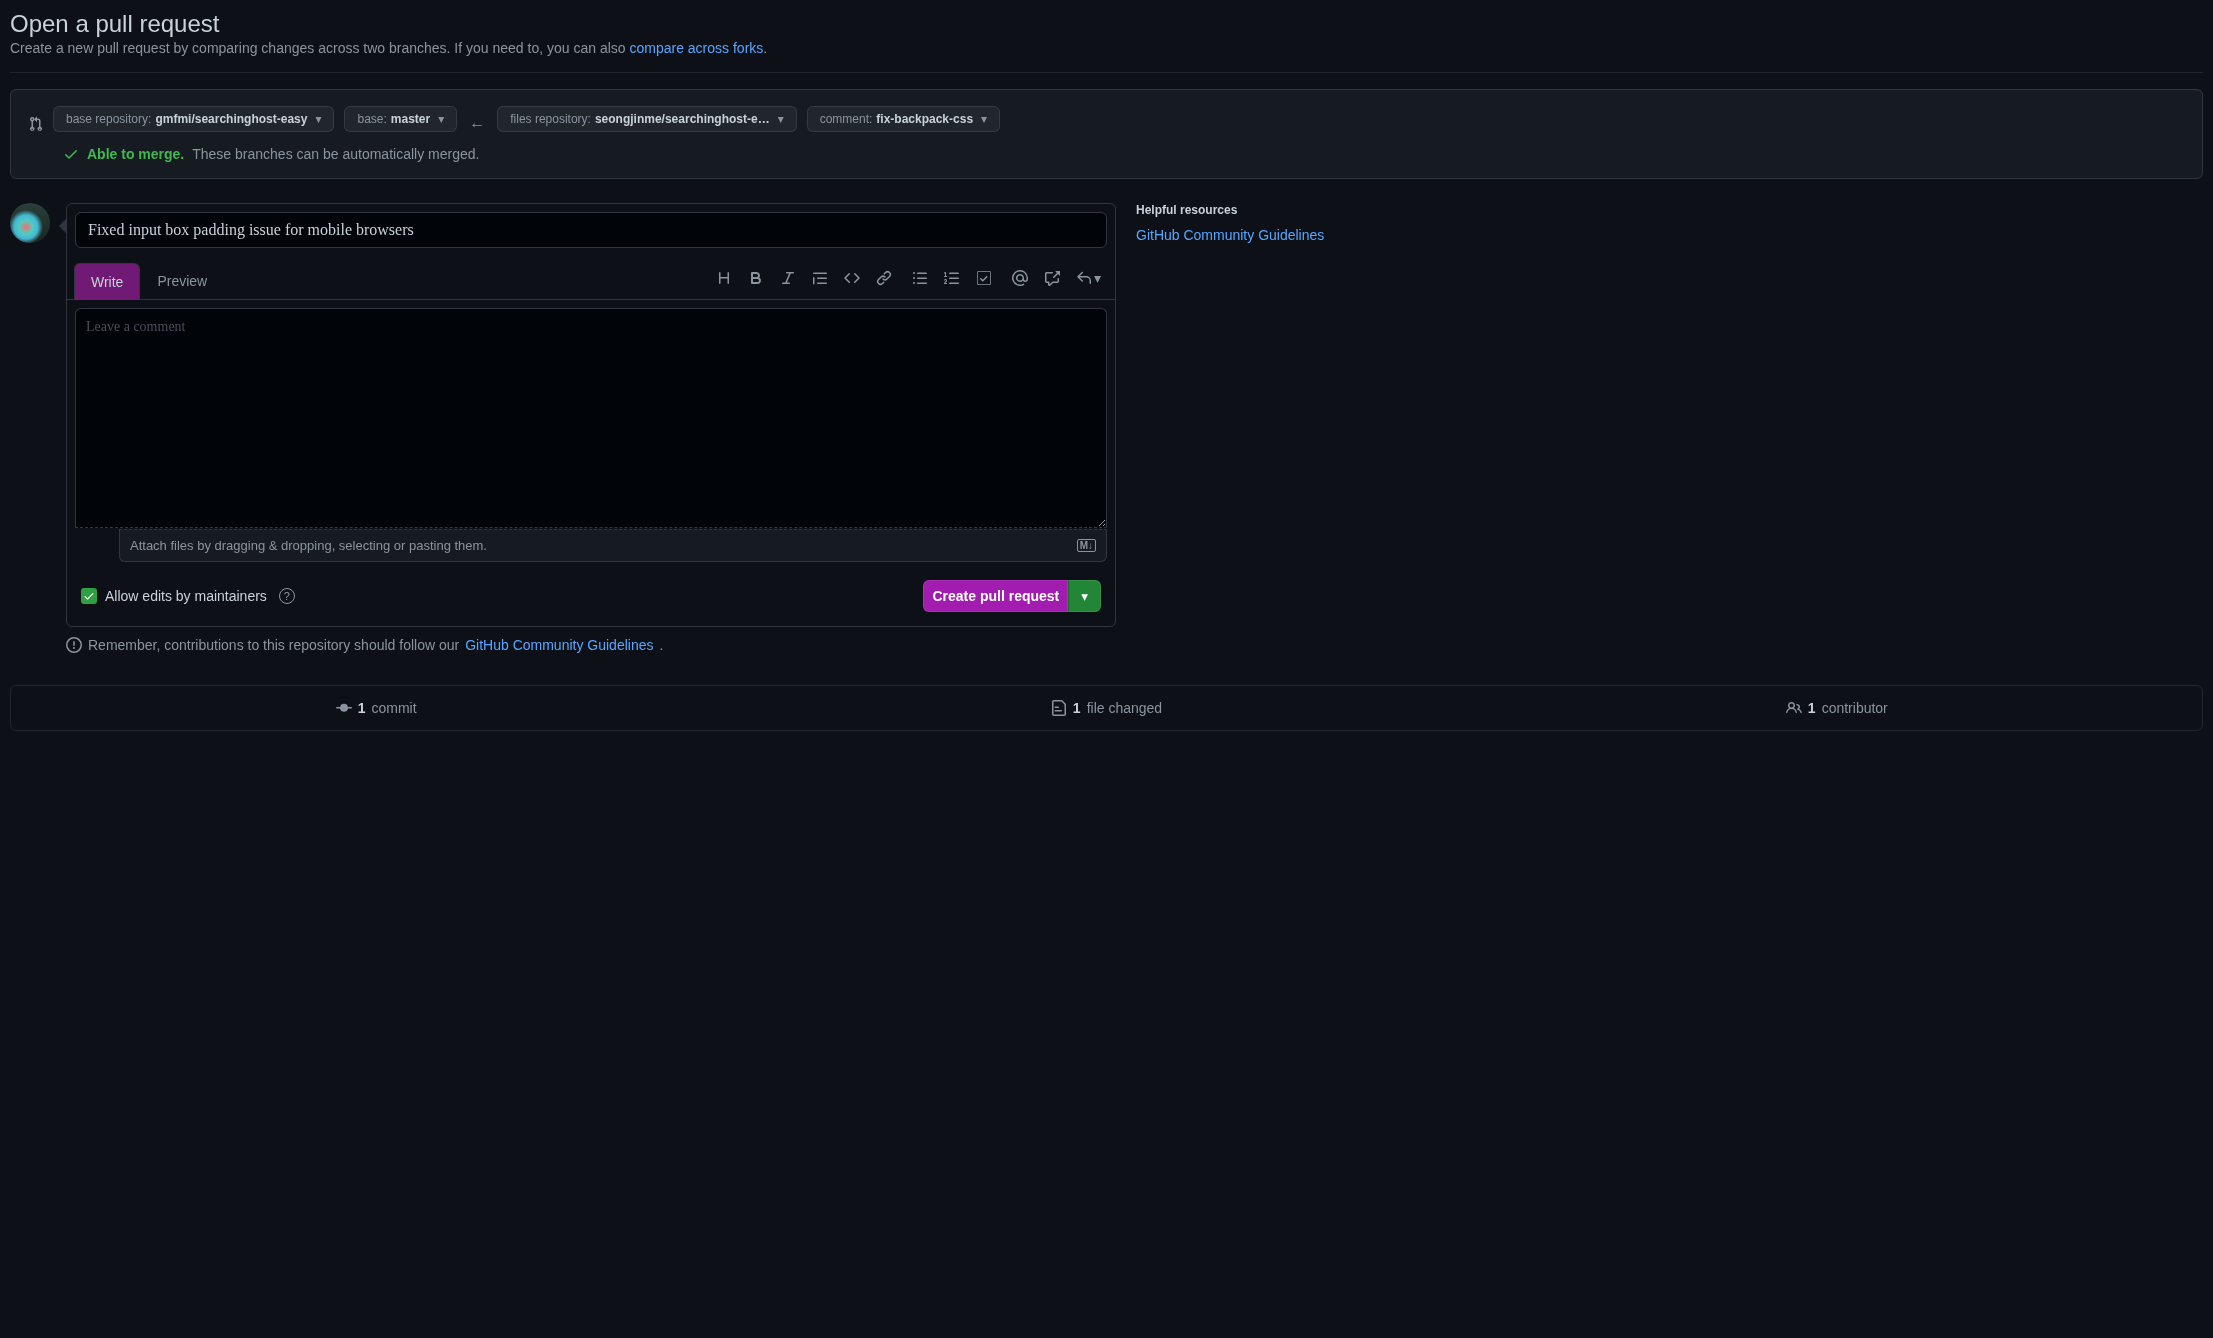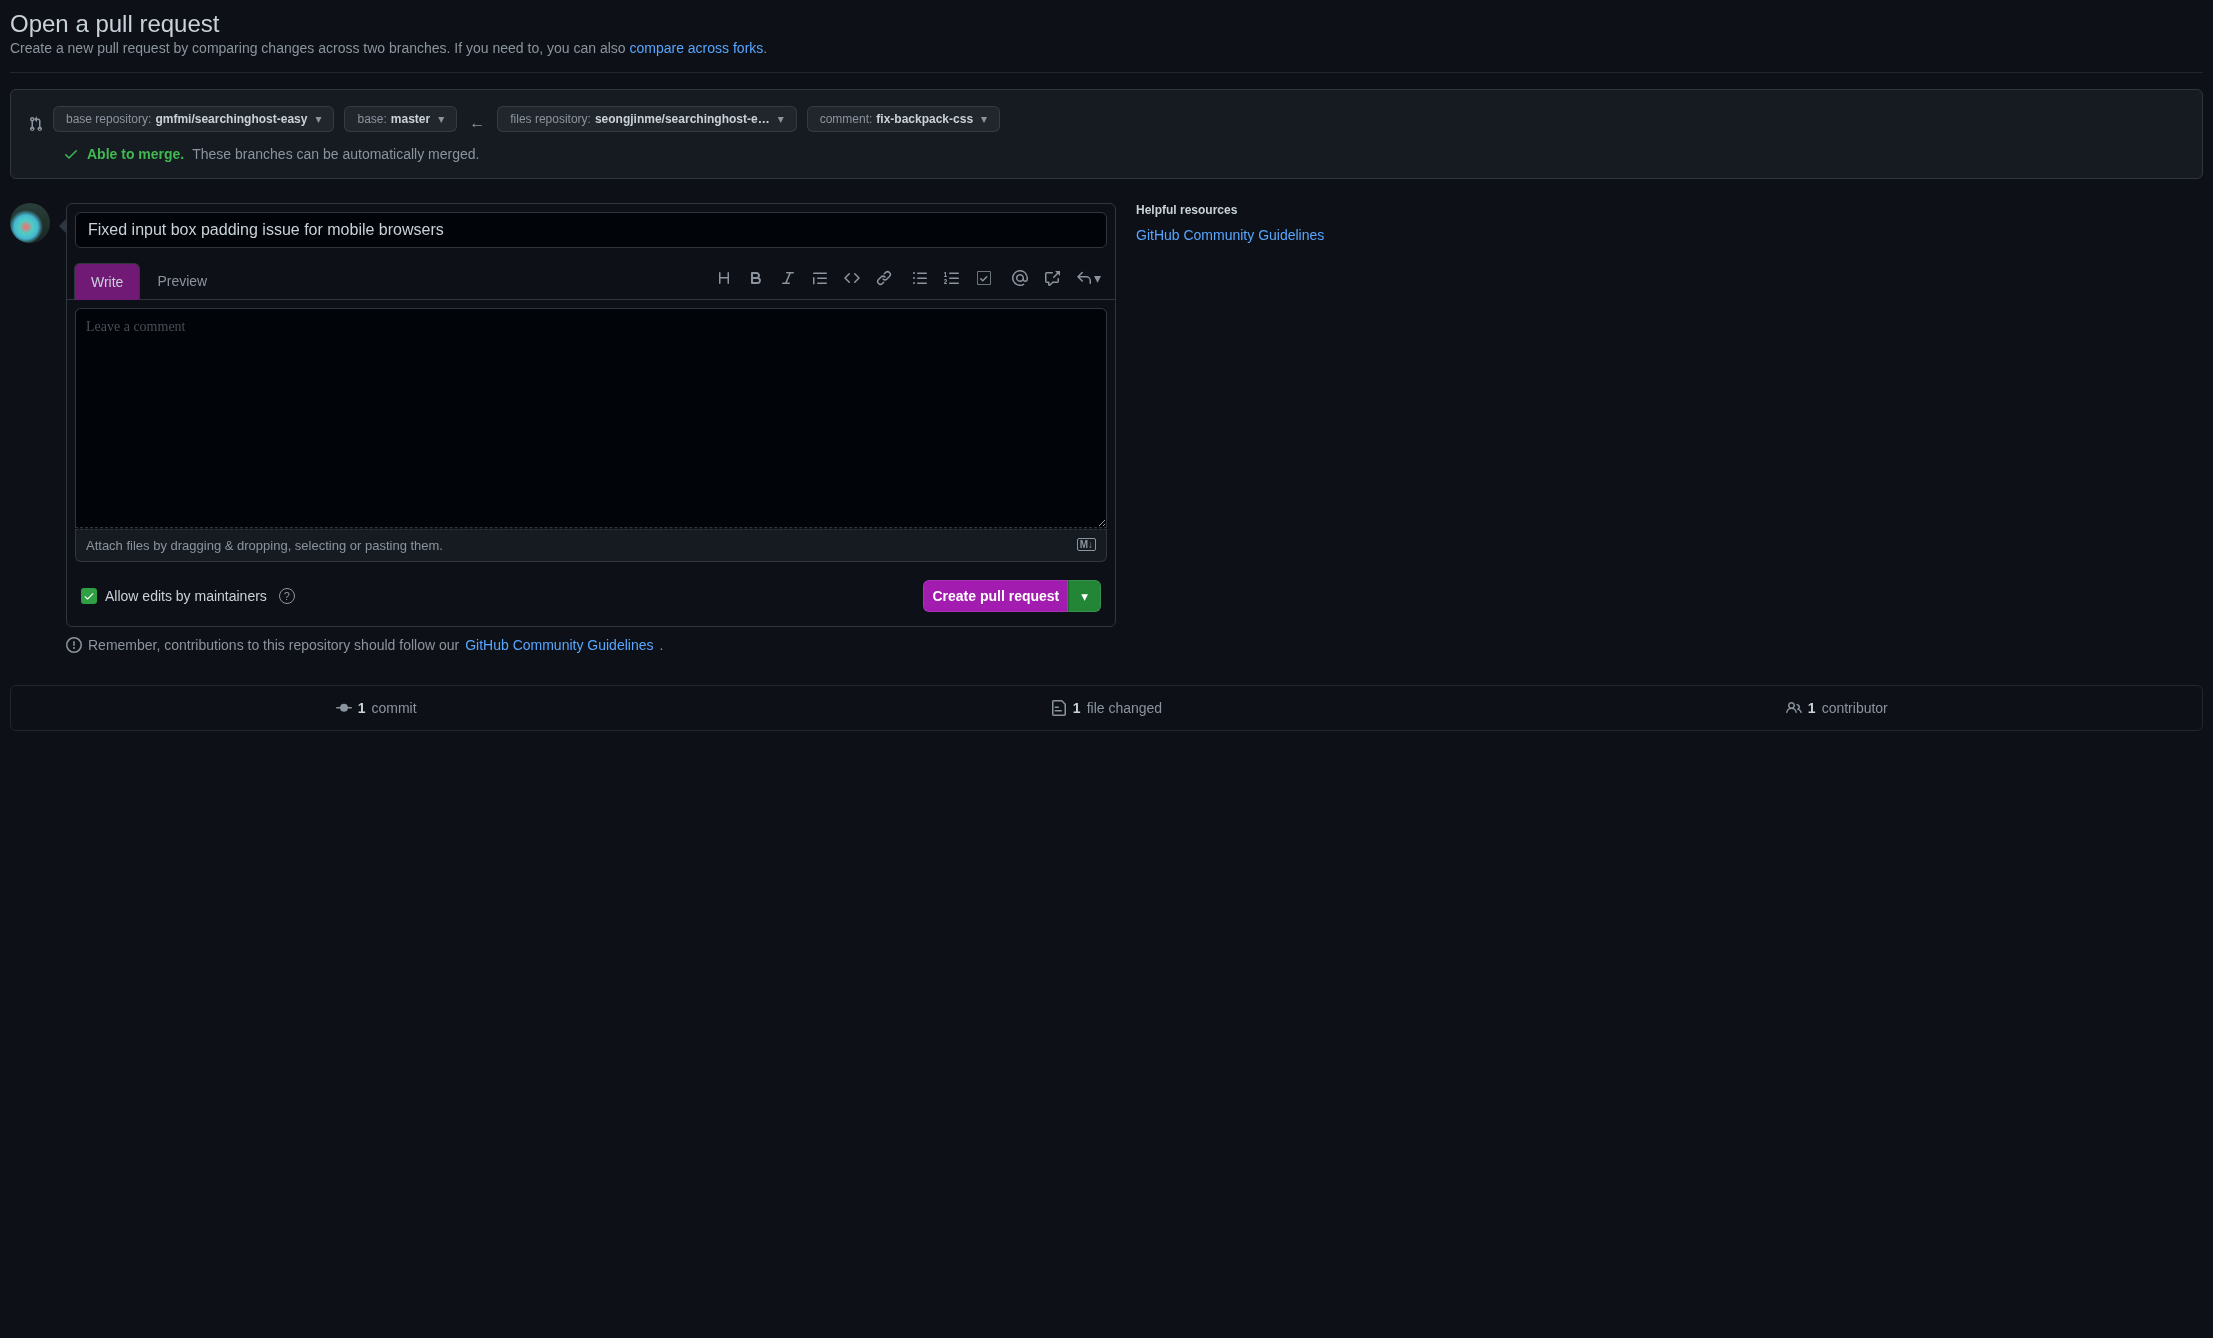--- a/index.html
+++ b/index.html
@@ -85,20 +85,21 @@
   }
   .title-input {
     margin: 8px;
     width: calc(100% - 16px);
     background: #010409;
     border: 1px solid #30363d;
     border-radius: 6px;
     color: #c9d1d9;
     font-size: 16px;
     padding: 8px 12px;
+    font-family: Liberation Serif, serif;
   }
   .tab-row {
     display:flex; align-items:center; justify-content:space-between;
     padding: 0 8px;
   }
   .tabs { display:flex; align-items:flex-end; margin-top:6px; margin-left:-1px; }
   .tab {
     padding: 10px 16px;
     color: #8b949e;
     font-size:14px;
@@ -140,22 +141,23 @@
   .attach-hint {
     background:#161b22;
     border:1px solid #30363d;
     border-top: 1px dashed #30363d;
     border-radius: 0 0 6px 6px;
     padding: 8px 10px;
     color:#8b949e;
     font-size:13px;
     display:flex;
     justify-content:space-between;
-    align-items:flex-start;
+    align-items:center;
     margin-top:-2px;
+    margin-left:44px;
   }
   .md-icon { font-size:10px; font-weight:700; border:1px solid #8b949e; padding:0 2px; border-radius:2px; color:#8b949e; }
 
   .actions-row {
     display:flex; justify-content:space-between; align-items:center;
     padding: 10px 14px 14px;
   }
   .allow-edits { display:flex; align-items:center; gap:8px; color:#c9d1d9; font-size:14px; }
   .checkbox {
     width:16px; height:16px; background:#2ea043; border-radius:3px;

